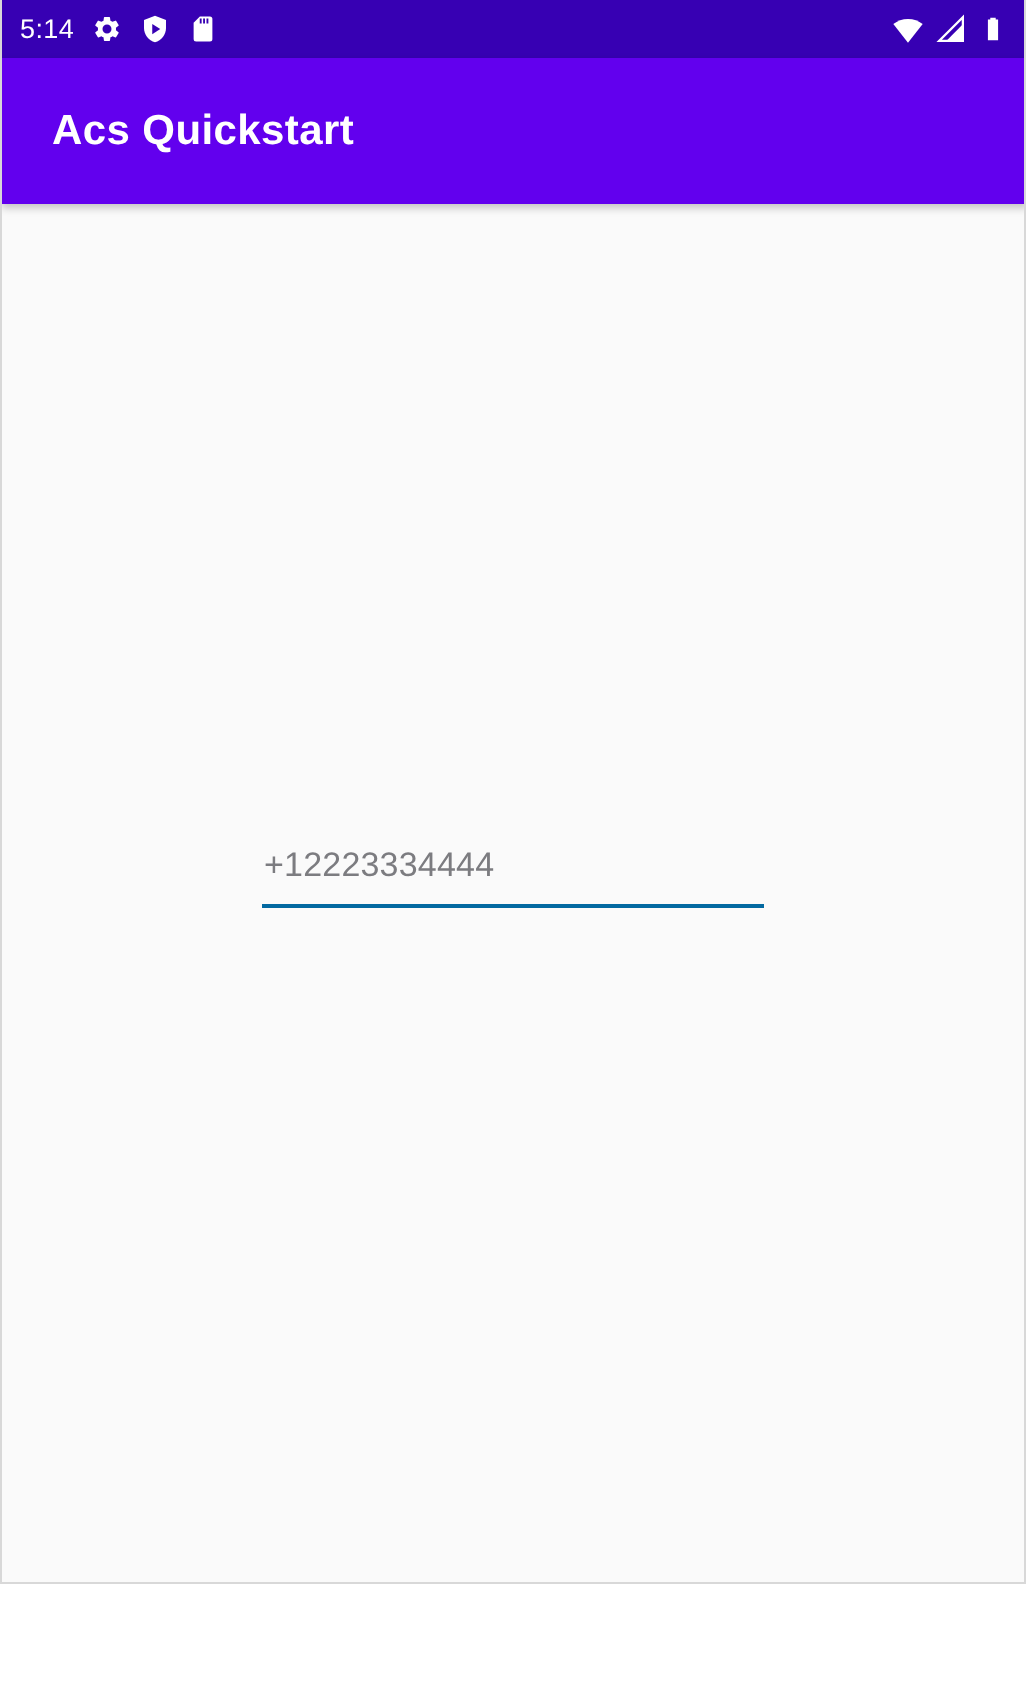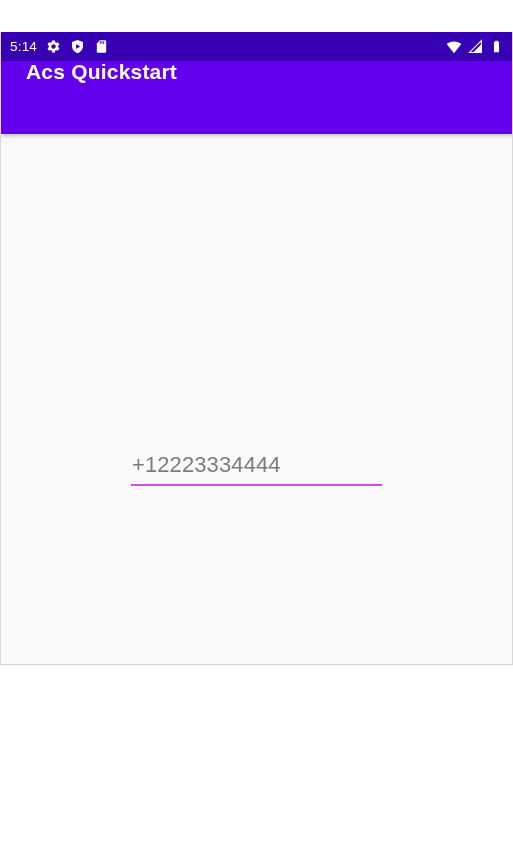--- a/index.html
+++ b/index.html
@@ -11,28 +11,27 @@
     width: 513px;
     height: 851px;
     overflow: hidden;
     font-family: "Liberation Sans", sans-serif;
   }
 
   
   #device {
     position: relative;
     width: 513px;
-    height: 633px;
+    height: 792px;
     box-sizing: border-box;
     border-left: 1px solid #d8d8d8;
     border-right: 1px solid #d8d8d8;
     border-bottom: 1px solid #d8d8d8;
     background: #fafafa;
     overflow: hidden;
-    margin-top: 32px;
   }
 
   
   #status-bar {
     position: absolute;
     top: 0; left: 0;
     width: 513px;
     height: 29px;
     background: #3700b3;
     display: flex;
@@ -66,20 +65,21 @@
   .sb-icon svg { display: block; }
 
   
   #app-bar {
     position: absolute;
     top: 29px; left: 0;
     width: 513px;
     height: 73px;
     background: #6200ee;
     display: flex;
+    align-items: center;
     box-sizing: border-box;
     padding-left: 25px;
     box-shadow: 0 2px 4px rgba(0,0,0,0.22);
     z-index: 3;
   }
   #app-bar-title {
     color: #ffffff;
     font-size: 21px;
     font-weight: bold;
     letter-spacing: 0.2px;
@@ -102,28 +102,28 @@
     top: 316px;           
     width: 251px;
     height: 38px;
   }
   #phone-input {
     display: block;
     width: 251px;
     height: 36px;
     box-sizing: border-box;
     border: none;
-    border-bottom: 2px solid #d946ef;
+    border-bottom: 2px solid #0369a1;
     background: transparent;
     outline: none;
     padding: 0 0 4px 1px;
     margin: 0;
     color: #7c7c80;
     font-family: "Liberation Sans", sans-serif;
-    font-size: 22px;
+    font-size: 17px;
     letter-spacing: 0.1px;
   }
   #phone-input::placeholder {
     color: #7c7c80;
     opacity: 1;
   }
 
   
   #call-button {
     position: absolute;

